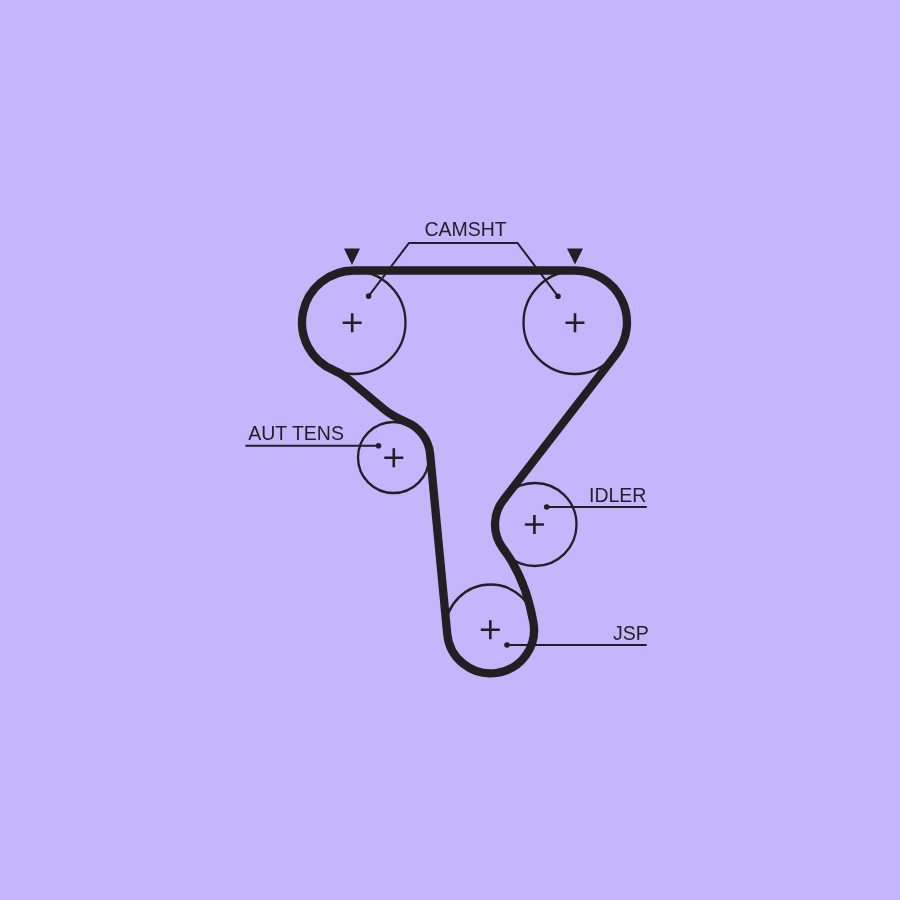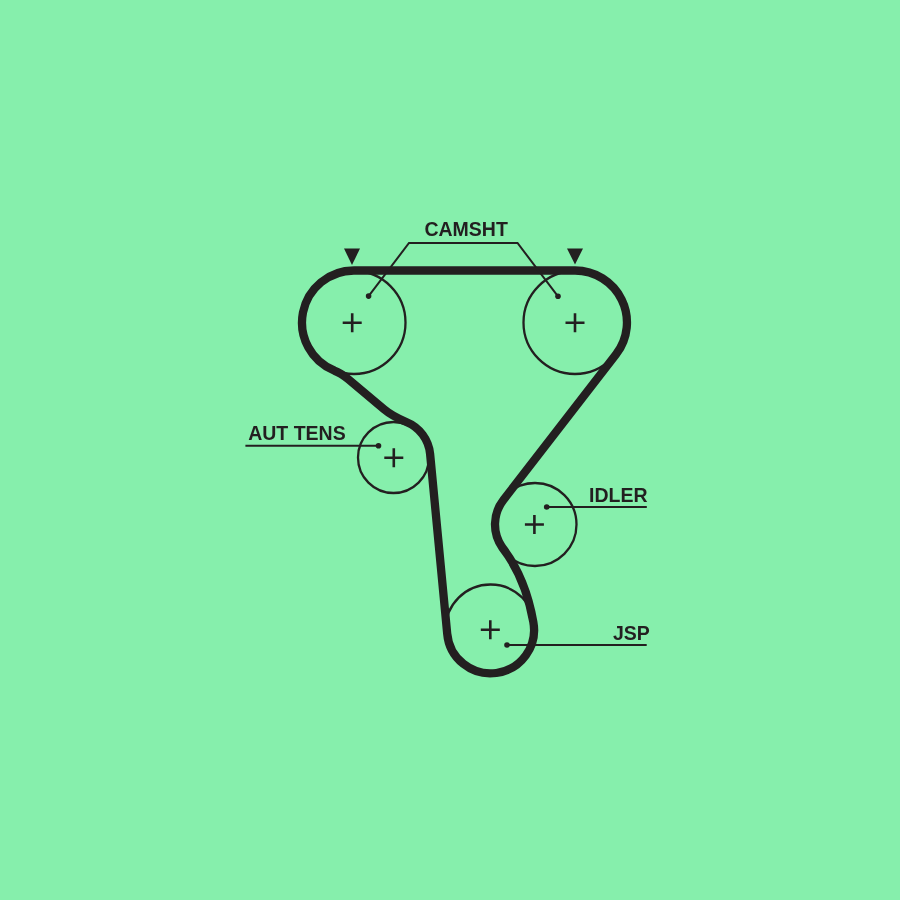--- a/index.html
+++ b/index.html
@@ -1,16 +1,16 @@
 <!DOCTYPE html>
 <html><head>
 <meta charset="utf-8">
 <style>
   html,body{margin:0;padding:0;background:#ffffff;}
-  .page{position:relative;width:900px;height:900px;background:#86efac;overflow:hidden;font-weight:bold;}
+  .page{position:relative;width:900px;height:900px;background:#c4b5fd;overflow:hidden;}
   svg{position:absolute;left:0;top:0;}
   text{font-family:"Liberation Sans",sans-serif;font-size:19.5px;fill:#231f20;}
 </style>
 </head>
 <body>
 <div class="page">
 <svg width="900" height="900" viewBox="0 0 900 900">
 
   <g fill="none" stroke="#231f20" stroke-width="2.3">
     <circle cx="354" cy="322.5" r="51.5"></circle>

